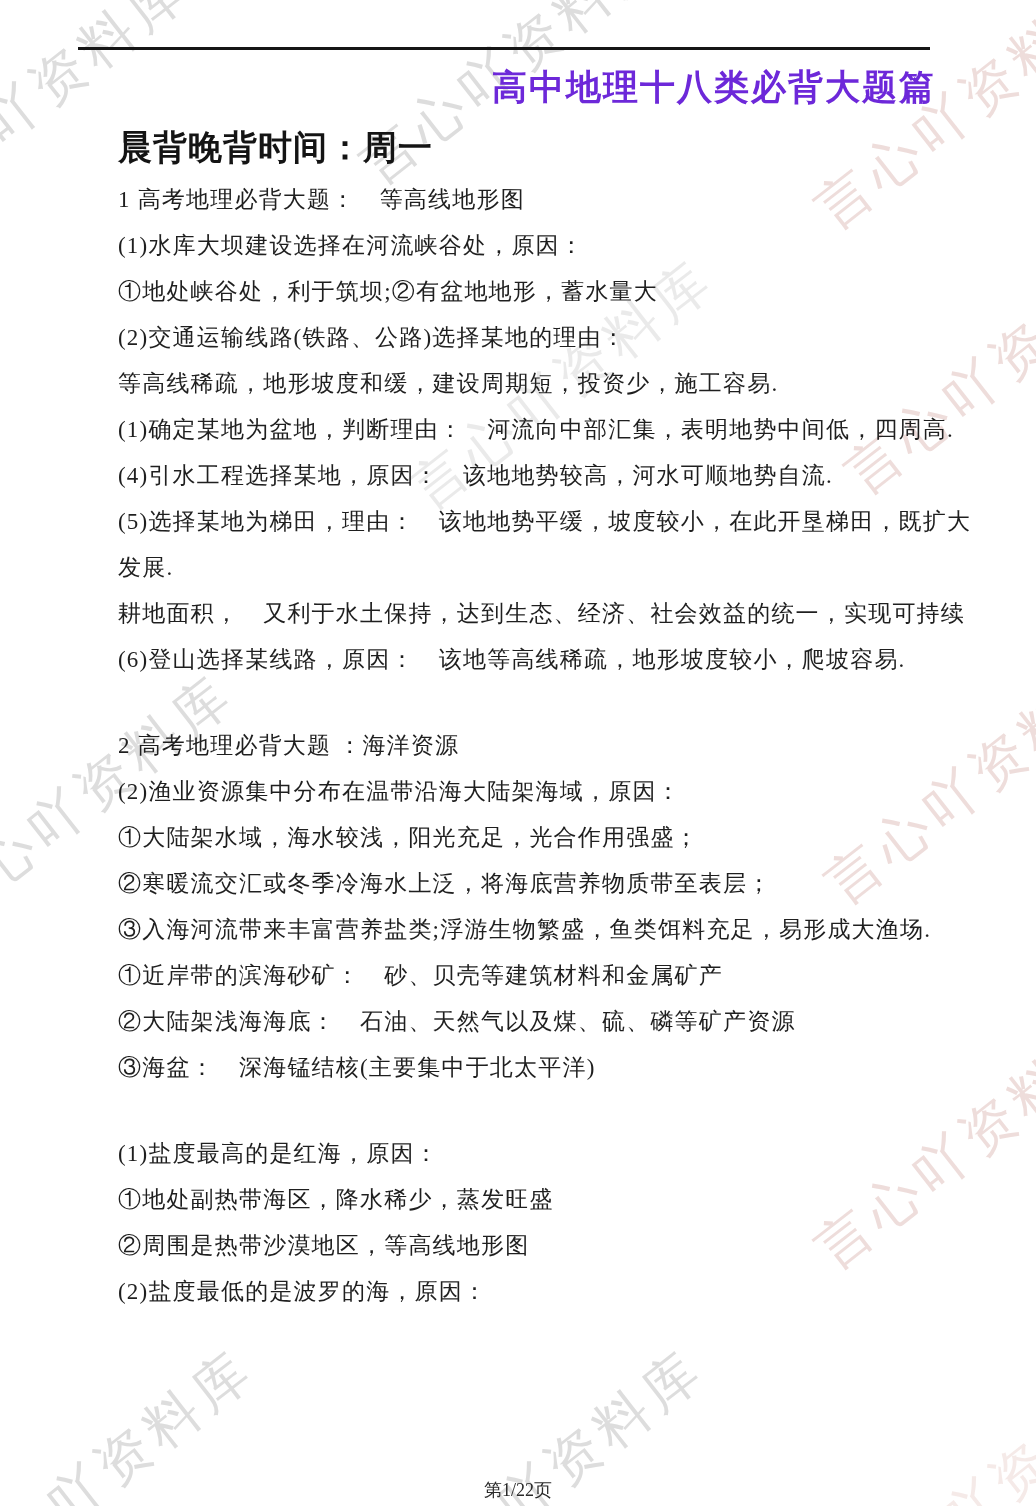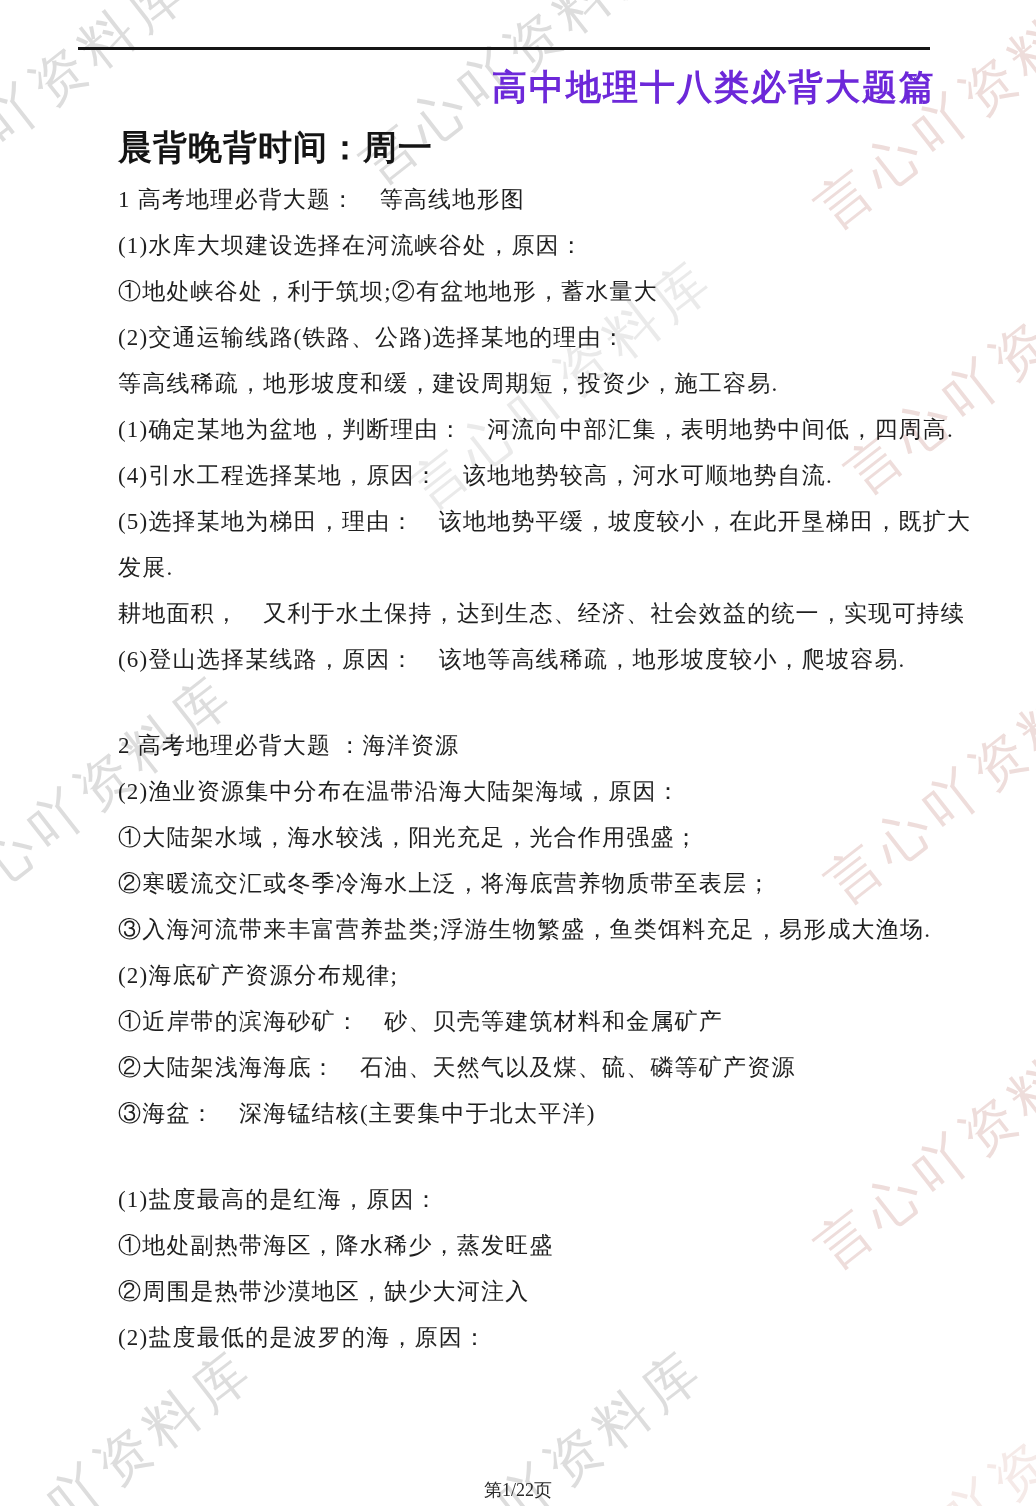--- a/index.html
+++ b/index.html
@@ -128,28 +128,27 @@
     <p>耕地面积，　又利于水土保持，达到生态、经济、社会效益的统一，实现可持续</p>
     <p>(6)登山选择某线路，原因：　该地等高线稀疏，地形坡度较小，爬坡容易.</p>
 
     <div class="sec-gap"></div>
 
     <p>2 高考地理必背大题 ：海洋资源</p>
     <p>(2)渔业资源集中分布在温带沿海大陆架海域，原因：</p>
     <p>①大陆架水域，海水较浅，阳光充足，光合作用强盛；</p>
     <p>②寒暖流交汇或冬季冷海水上泛，将海底营养物质带至表层；</p>
     <p>③入海河流带来丰富营养盐类;浮游生物繁盛，鱼类饵料充足，易形成大渔场.</p>
-    <p>(2)海底矿产资源分布规律;</p>
     <p>①近岸带的滨海砂矿：　砂、贝壳等建筑材料和金属矿产</p>
     <p>②大陆架浅海海底：　石油、天然气以及煤、硫、磷等矿产资源</p>
     <p>③海盆：　深海锰结核(主要集中于北太平洋)</p>
 
     <div class="sec-gap"></div>
 
     <p>(1)盐度最高的是红海，原因：</p>
     <p>①地处副热带海区，降水稀少，蒸发旺盛</p>
-    <p>②周围是热带沙漠地区，缺少大河注入</p>
+    <p>②周围是热带沙漠地区，等高线地形图</p>
     <p>(2)盐度最低的是波罗的海，原因：</p>
   </div>
 
   <div class="footer">第1/22页</div>
 
 </div>
 
 </body></html>

